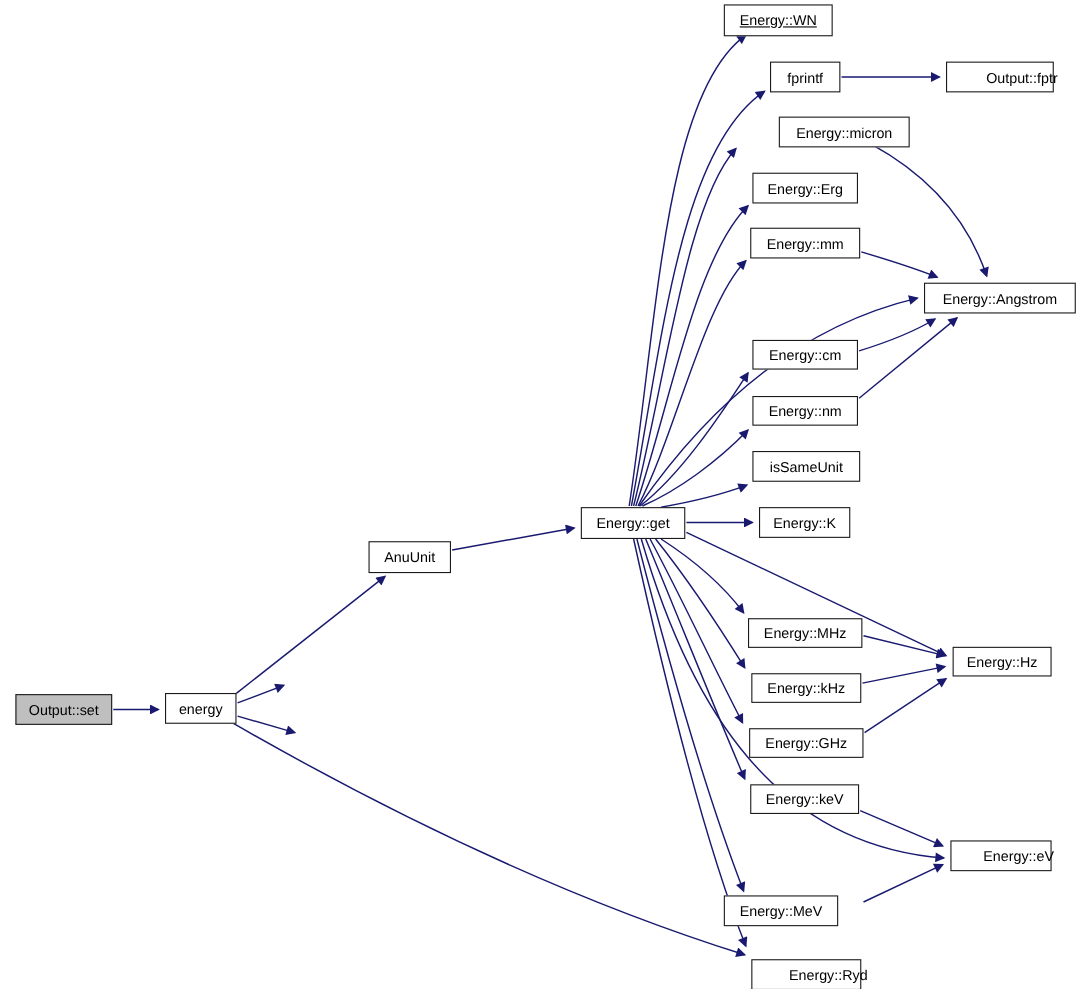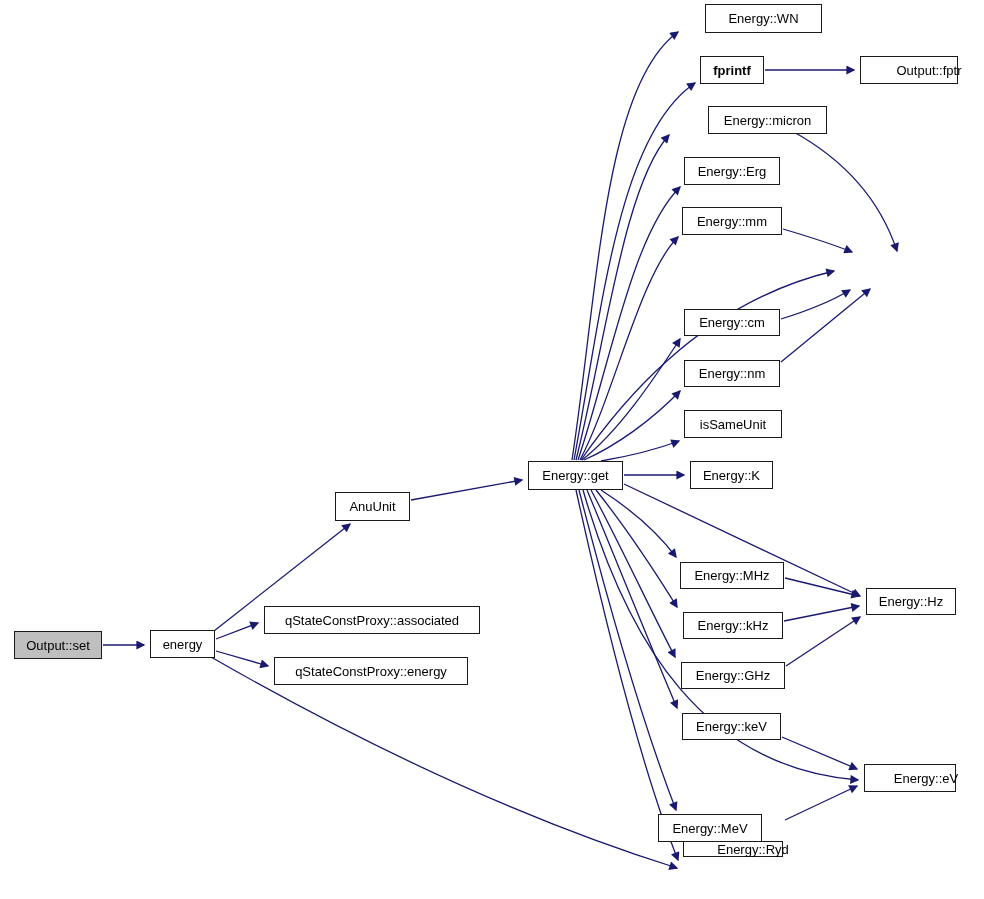--- a/index.html
+++ b/index.html
@@ -89,35 +89,34 @@
     <path class="edge" marker-end="url(#arrow)" d="M785,578 L859,596"></path>
     <path class="edge" marker-end="url(#arrow)" d="M784,621 L859,606"></path>
     <path class="edge" marker-end="url(#arrow)" d="M786,666 L860,617"></path>
     <path class="edge" marker-end="url(#arrow)" d="M782,737 L857,769"></path>
     <path class="edge" marker-end="url(#arrow)" d="M785,820 L857,786"></path>
   </svg>
 
   <div class="node hl" style="left:14px;  top:631px; width:88px;  height:28px;">Output::set</div>
   <div class="node" style="left:150px; top:630px; width:65px;  height:28px;">energy</div>
   <div class="node" style="left:335px; top:492px; width:75px;  height:29px;">AnuUnit</div>
-  <div class="node" style="left:264px; top:606px; width:216px; height:28px;">qStateConstProxy::associated</div>
-  <div class="node" style="left:274px; top:657px; width:194px; height:28px;">qStateConstProxy::energy</div>
   <div class="node" style="left:528px; top:461px; width:95px;  height:29px;">Energy::get</div>
-  <div class="node" style="left:705px; top:4px;   width:117px;  height:29px;">Energy::WN</div>
-  <div class="node" style="left:700px; top:56px;  width:64px;  height:28px;font-weight:bold;">fprintf</div>
+  <div class="node" style="left:658px; top:4px;   width:99px;  height:29px;text-decoration:underline;">Energy::WN</div>
+  <div class="node" style="left:700px; top:56px;  width:64px;  height:28px;">fprintf</div>
   <div class="node" style="left:860px; top:56px;  width:98px;  height:28px;padding-left:40px;">Output::fptr</div>
   <div class="node" style="left:672px; top:106px; width:119px; height:28px;margin-left:36px;">Energy::micron</div>
   <div class="node" style="left:684px; top:157px; width:96px;  height:28px;">Energy::Erg</div>
   <div class="node" style="left:682px; top:207px; width:100px; height:28px;">Energy::mm</div>
+  <div class="node" style="left:840px; top:257px; width:138px; height:28px;">Energy::Angstrom</div>
   <div class="node" style="left:684px; top:309px; width:96px;  height:27px;">Energy::cm</div>
   <div class="node" style="left:684px; top:360px; width:96px;  height:27px;">Energy::nm</div>
   <div class="node" style="left:684px; top:410px; width:98px;  height:28px;">isSameUnit</div>
   <div class="node" style="left:690px; top:461px; width:83px;  height:28px;">Energy::K</div>
   <div class="node" style="left:680px; top:562px; width:104px; height:27px;">Energy::MHz</div>
   <div class="node" style="left:683px; top:612px; width:100px; height:27px;">Energy::kHz</div>
   <div class="node" style="left:681px; top:662px; width:104px; height:27px;">Energy::GHz</div>
   <div class="node" style="left:866px; top:588px; width:90px;  height:27px;">Energy::Hz</div>
   <div class="node" style="left:682px; top:713px; width:99px;  height:27px;">Energy::keV</div>
   <div class="node" style="left:864px; top:764px; width:92px;  height:28px;padding-left:32px;">Energy::eV</div>
   <div class="node" style="left:658px; top:814px; width:104px; height:28px;">Energy::MeV</div>
-  <div class="node" style="left:683px; top:841px; width:100px; height:16px;padding-left:40px;">Energy::Ryd</div>
+  <div class="node" style="left:683px; top:872px; width:100px; height:28px;padding-left:40px;">Energy::Ryd</div>
 
 </div>
 
 </body></html>

